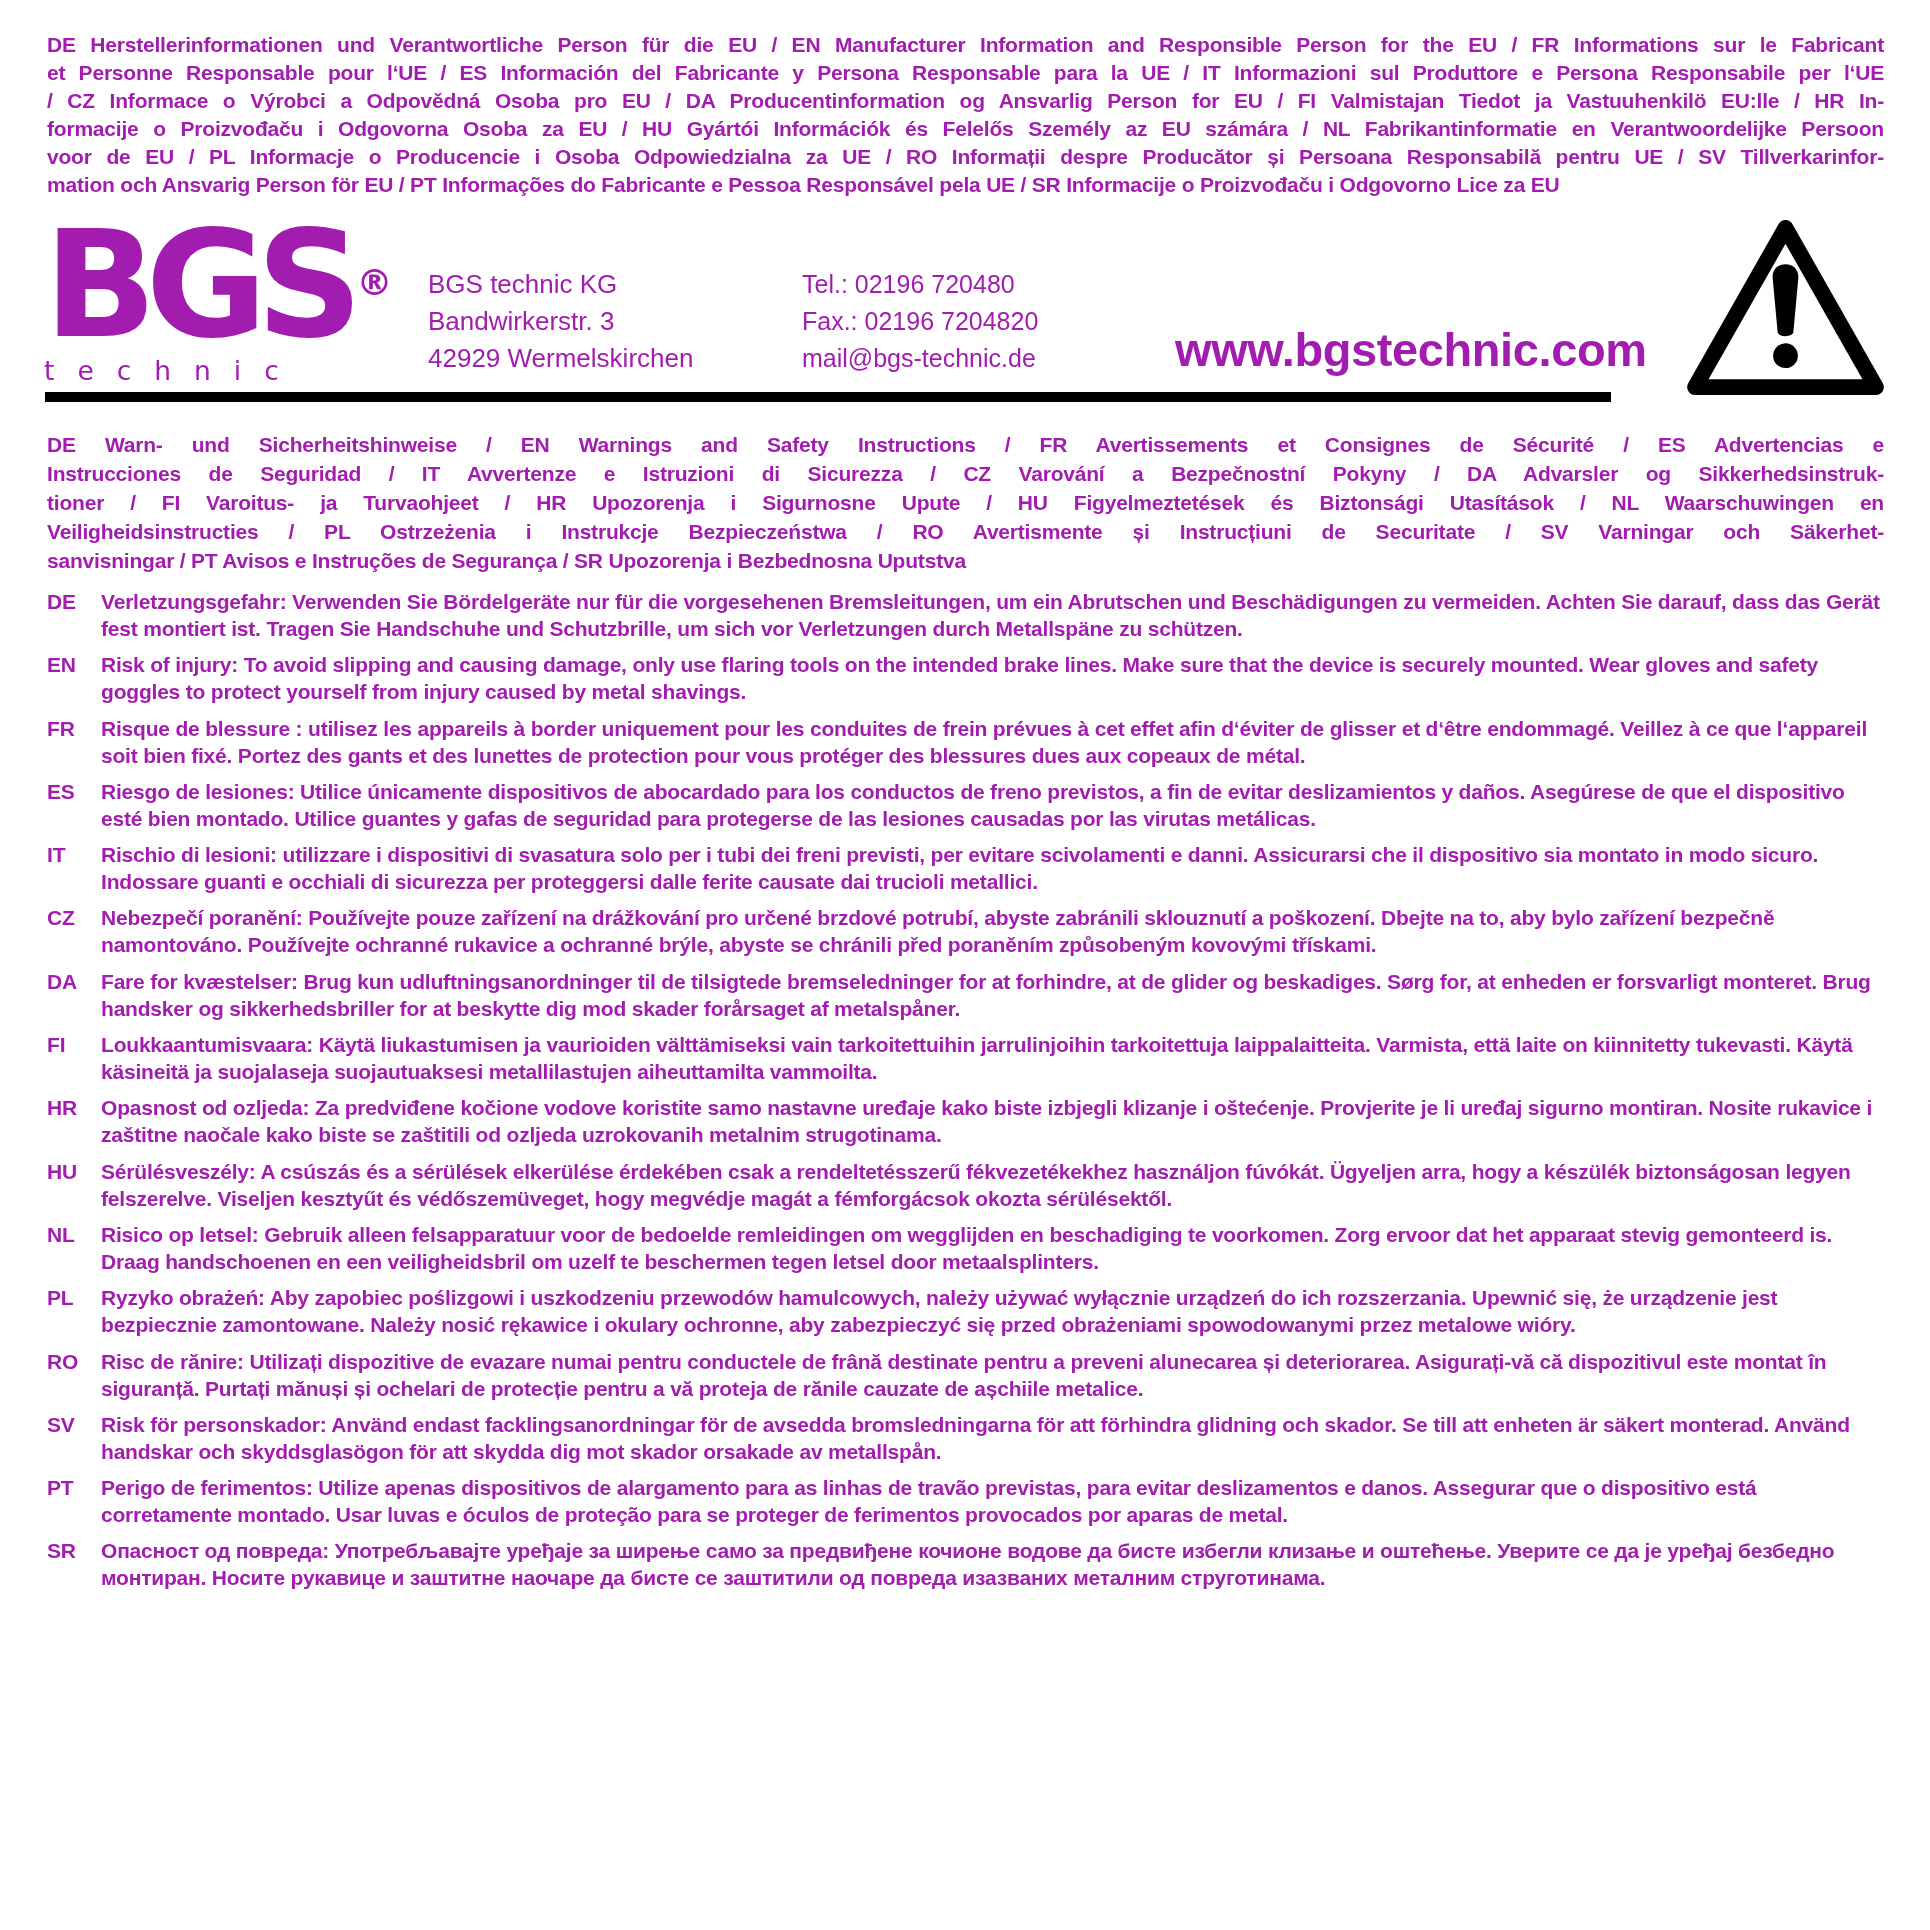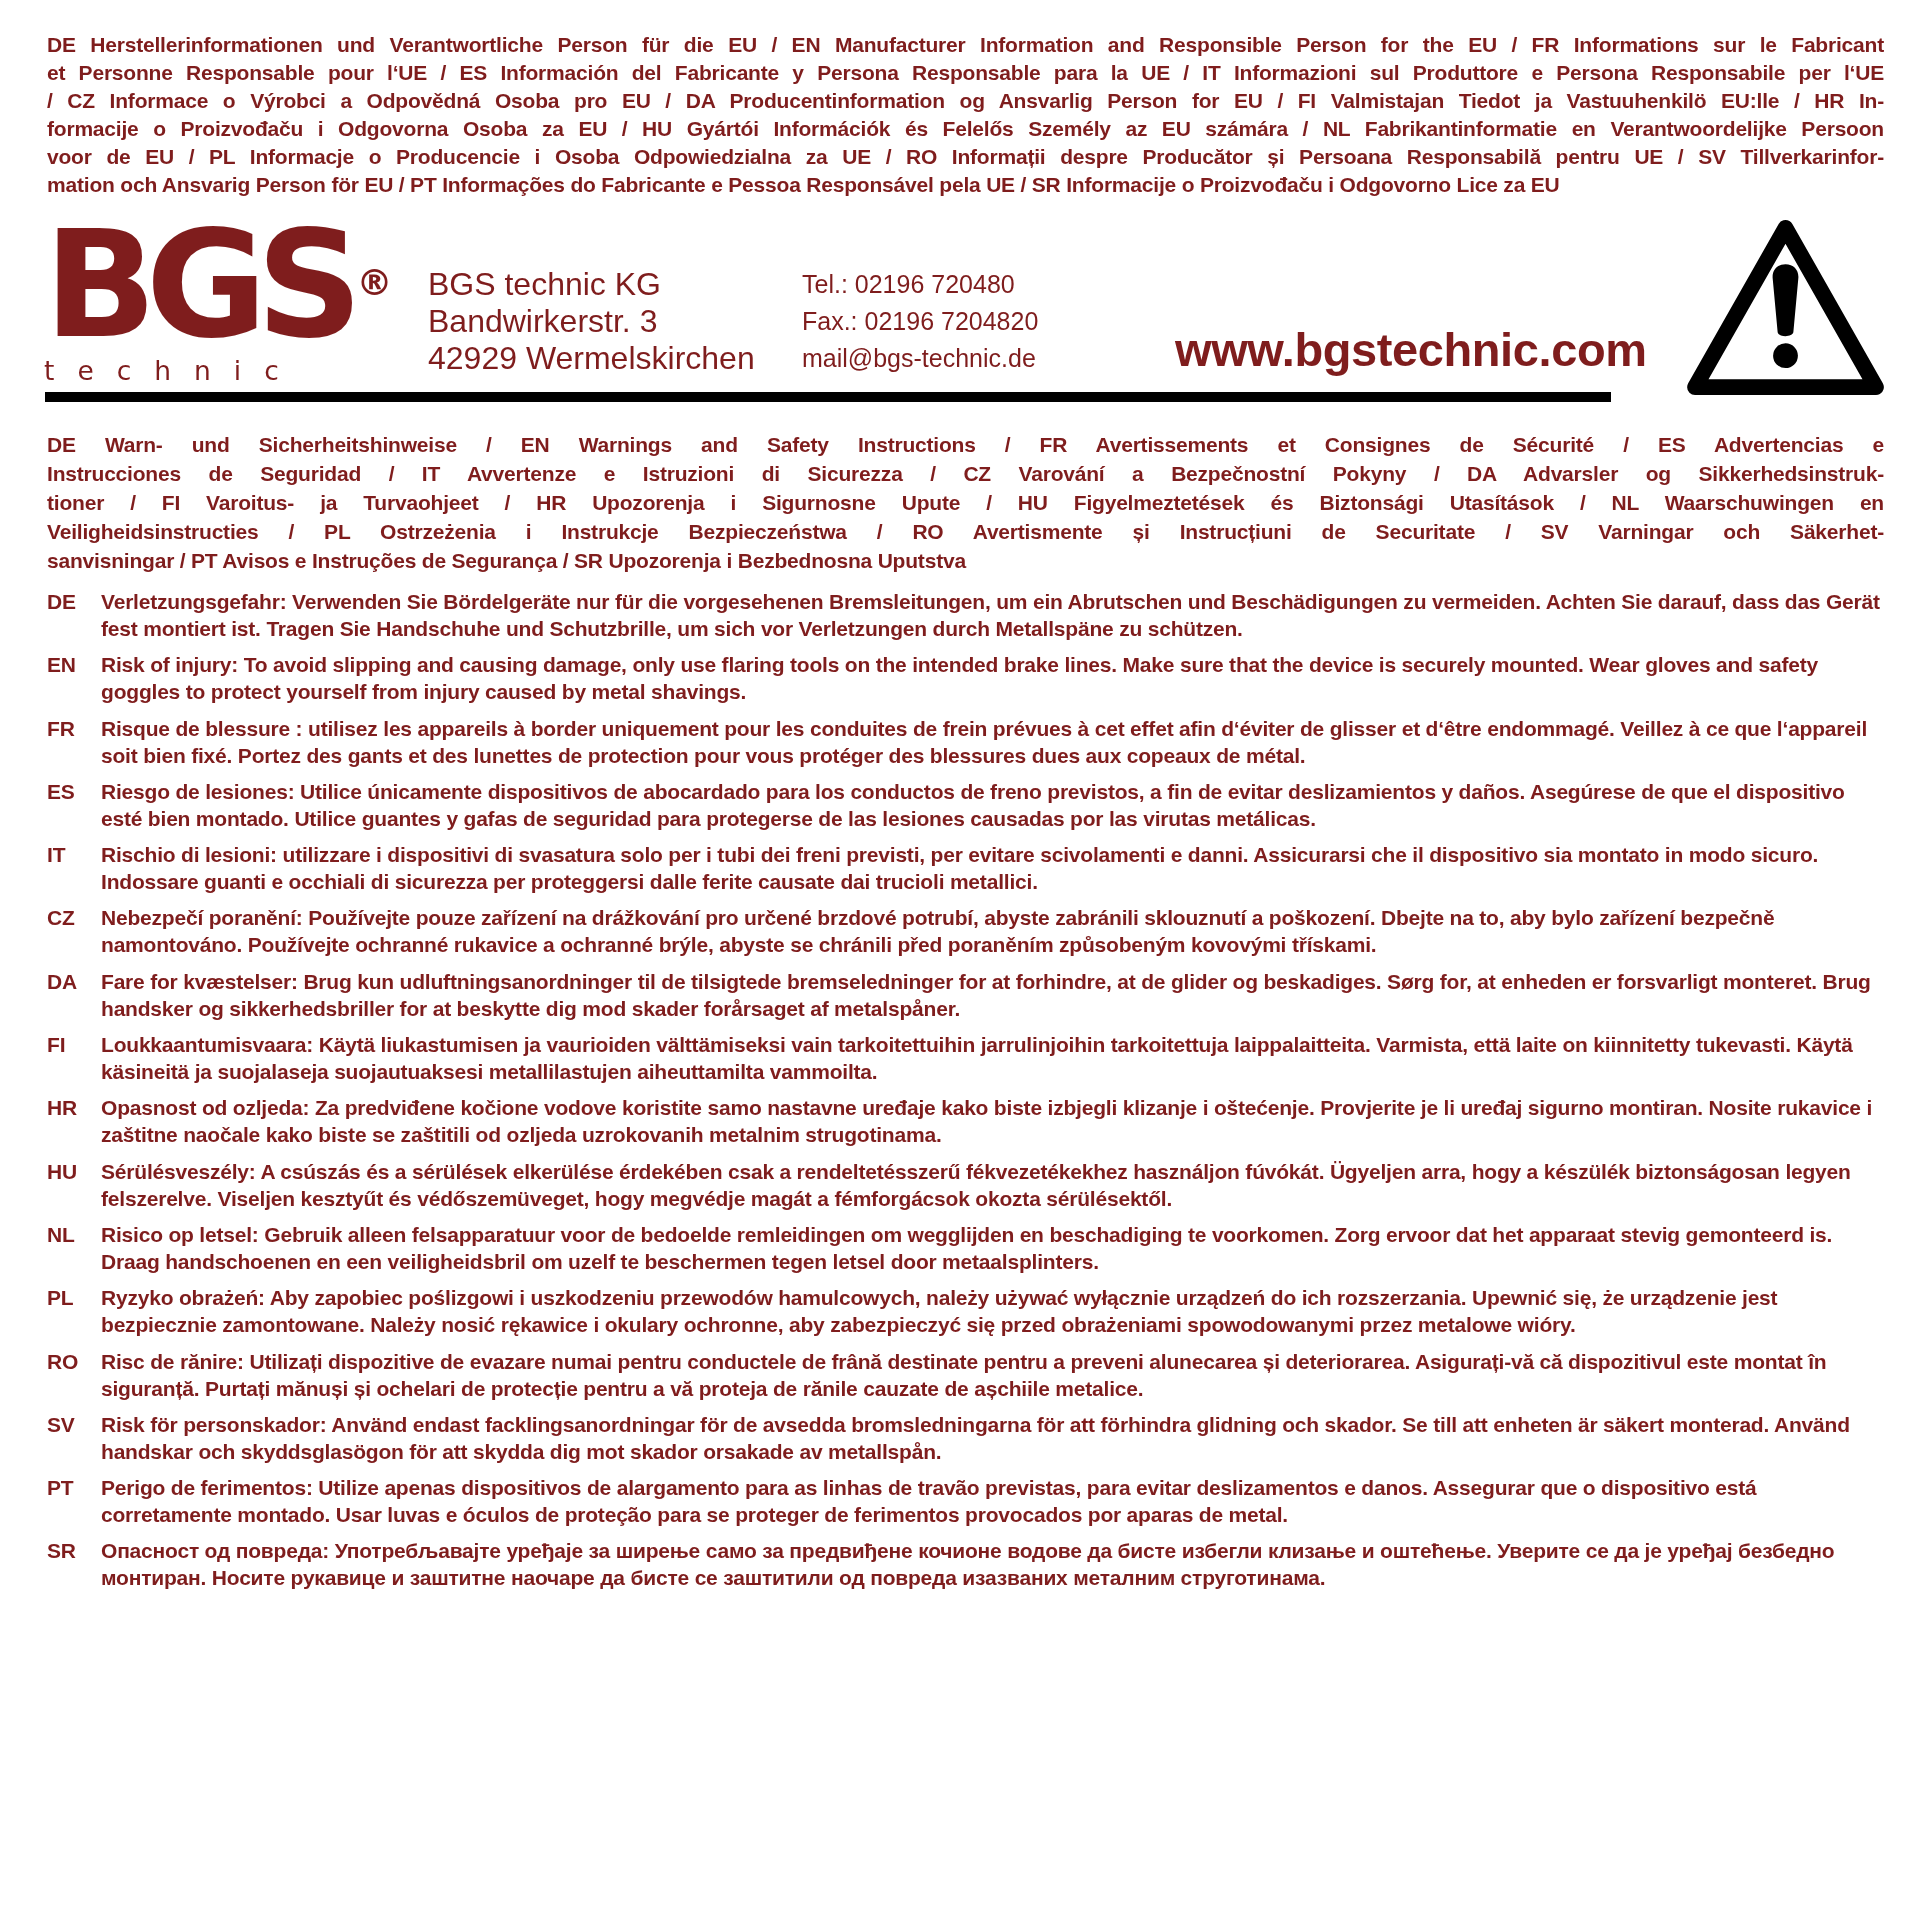--- a/index.html
+++ b/index.html
@@ -1,18 +1,18 @@
 <!DOCTYPE html>
 <html style="font-size:12.5px"><head>
 <meta charset="utf-8">
 <style>
   html,body { margin:0; padding:0; background:#fff; }
   .page {
     position:relative; width:1930px; height:1930px;
-    background:#ffffff; color:#7f1d1d;
+    background:#ffffff; color:#a21caf;
     font-family:"Liberation Sans", sans-serif;
     overflow:hidden;
   }
   
   .top-header {
     position:absolute; left:47px; top:31px; width:1837px;
     font-weight:700; font-size:21px; line-height:28px; letter-spacing:-0.2px;
   }
   .hline { text-align:justify; text-align-last:justify; }
   .hline.last { text-align-last:left; }
@@ -26,21 +26,21 @@
   .logo-reg {
     font-size:36px; letter-spacing:0; vertical-align:top;
     position:relative; top:-3.1px; left:4.7px; font-weight:bold;
   }
   .logo-sub {
     margin-top:7.8px; font-family:"DejaVu Sans", sans-serif; font-weight:normal;
     font-size:26.5px; letter-spacing:23px; white-space:nowrap;
   }
 
   
-  .company-address { position:absolute; left:428px; top:266px; font-size:32px; line-height:37px; }
+  .company-address { position:absolute; left:428px; top:266px; font-size:26px; line-height:37px; }
   .company-contact { position:absolute; left:802px; top:266px; font-size:25px; line-height:37px; }
   .website { position:absolute; left:1175px; top:322px; font-size:47px; font-weight:700; letter-spacing:-0.4px; }
   .warning-icon { position:absolute; left:1686px; top:218px; }
   .rule { position:absolute; left:45px; top:392px; width:1566px; height:10px; background:#000; }
 
   
   .safety-header {
     position:absolute; left:47px; top:430px; width:1837px;
     font-weight:700; font-size:21px; line-height:29px; letter-spacing:-0.2px;
   }

